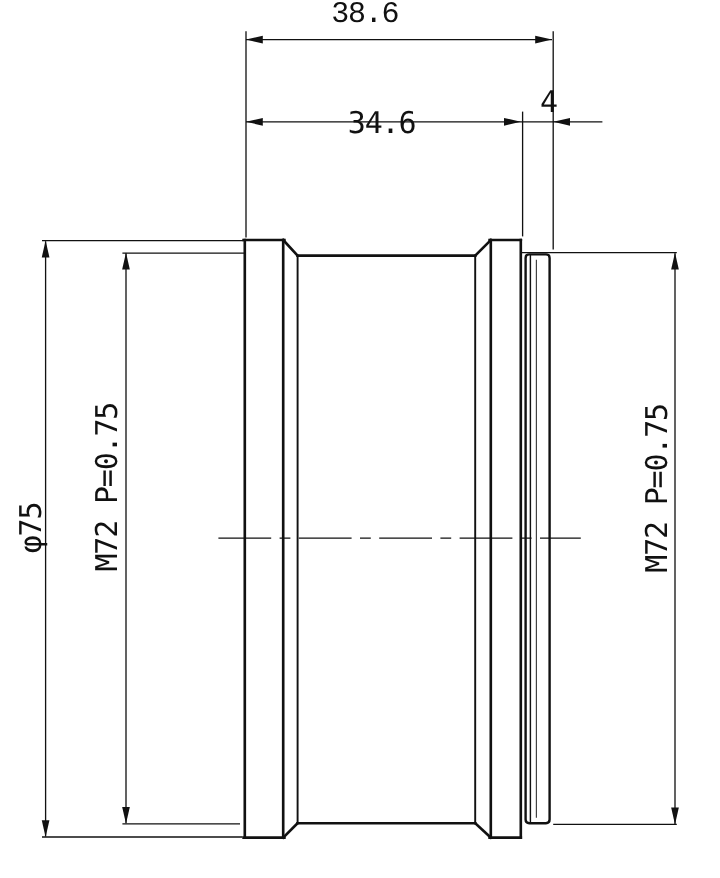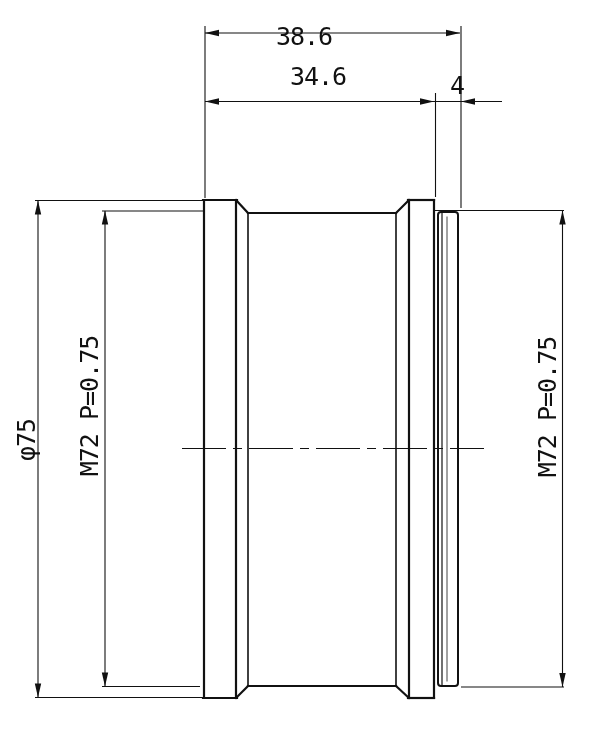--- a/index.html
+++ b/index.html
@@ -100,23 +100,23 @@
       <path d="M38,697.5 l-3.2,-14 h6.4 Z"></path>
 
       <path d="M105,210.5 l-3.2,14 h6.4 Z"></path>
       <path d="M105,686.5 l-3.2,-14 h6.4 Z"></path>
 
       <path d="M562.5,210.5 l-3.2,14 h6.4 Z"></path>
       <path d="M562.5,687 l-3.2,-14 h6.4 Z"></path>
     </g>
   </svg>
 
-  <div class="dimlabel" style="left:304px;top:36px;">38.6</div>
+  <div class="dimlabel" style="left:304px;top:12px;font-family:Liberation Mono, monospace;">38.6</div>
 
-  <div class="dimlabel" style="left:318px;top:76px;">34.6</div>
+  <div class="dimlabel" style="left:318px;top:102px;">34.6</div>
 
   <div class="dimlabel" style="left:457px;top:85px;">4</div>
 
   <div class="dimlabel vert" style="left:26px;top:440px;">φ75</div>
 
   <div class="dimlabel vert" style="left:89px;top:406px;">M72 P=0.75</div>
 
   <div class="dimlabel vert" style="left:547px;top:407px;">M72 P=0.75</div>
 </div>
 

